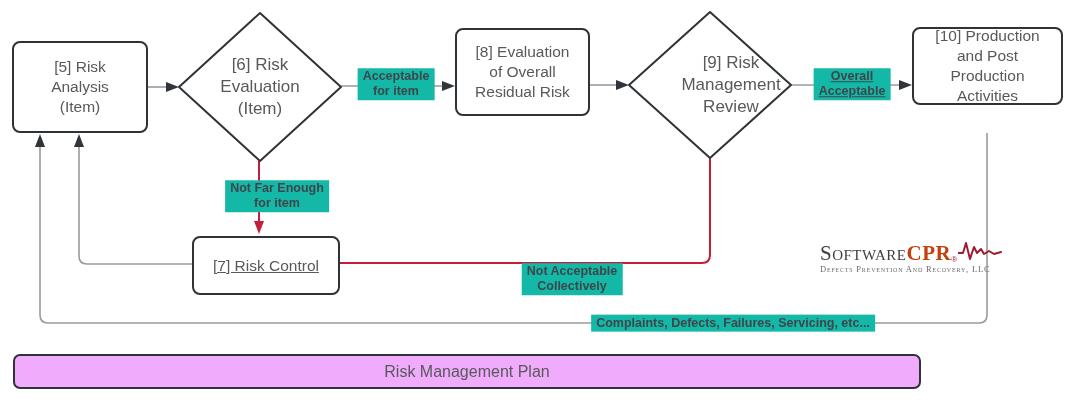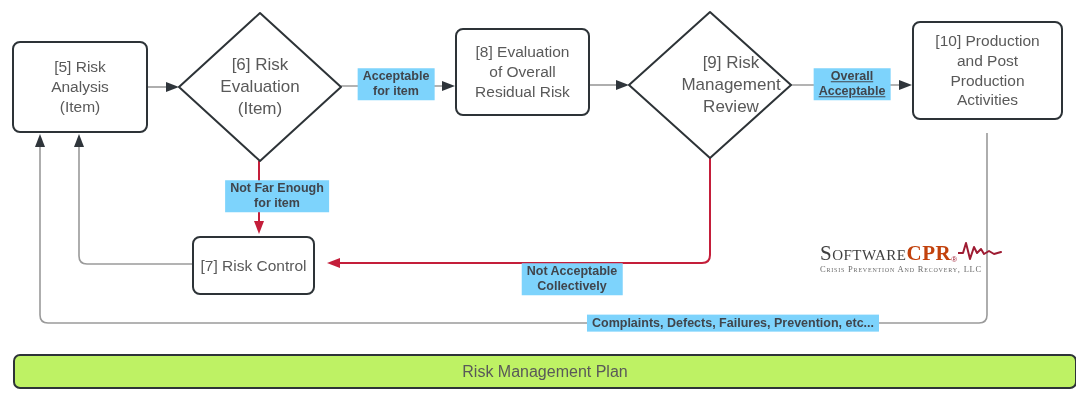--- a/index.html
+++ b/index.html
@@ -16,27 +16,27 @@
     color:#595959;font-size:15.5px;line-height:1.28;text-align:center;
     white-space:pre-line;z-index:2;
   }
   .diamond-text{
     position:absolute;transform:translate(-50%,-50%);
     color:#595959;font-size:17px;line-height:1.28;text-align:center;
     white-space:pre-line;z-index:2;
   }
   .edge-label{
     position:absolute;transform:translate(-50%,-50%);
-    background:#7dd3fc;padding:1px 5px;
+    background:#14b8a6;padding:1px 5px;
     color:#40454c;font-size:12.5px;font-weight:bold;line-height:1.18;
     text-align:center;white-space:pre-line;z-index:3;
   }
   #footer-bar{
-    position:absolute;left:13px;top:354px;width:1064px;height:35px;box-sizing:border-box;
-    background:#bef264;border:2px solid #2d3337;border-radius:7px;
+    position:absolute;left:13px;top:354px;width:908px;height:35px;box-sizing:border-box;
+    background:#f0abfc;border:2px solid #2d3337;border-radius:7px;
     display:flex;align-items:center;justify-content:center;
     color:#595959;font-size:16px;z-index:2;
   }
   #logo{position:absolute;left:820px;top:237px;z-index:2;line-height:1;}
   #logo .row{display:flex;align-items:flex-end;}
   #logo .sw{
     font-family:"Liberation Serif", serif;font-variant:small-caps;
     color:#3f3f3f;font-size:21px;letter-spacing:.5px;
   }
   #logo .cpr{
@@ -92,26 +92,26 @@
   </svg>
 
   <div class="node" style="left:12px;top:41px;width:136px;height:92px;">[5] Risk
 Analysis
 (Item)</div>
 
   <div class="node" style="left:455px;top:28px;width:135px;height:88px;">[8] Evaluation
 of Overall
 Residual Risk</div>
 
-  <div class="node" style="left:912px;top:21px;width:151px;height:99px;">[10] Production
+  <div class="node" style="left:912px;top:27px;width:151px;height:78px;">[10] Production
 and Post
 Production
 Activities</div>
 
-  <div class="node" style="left:192px;top:236px;width:123px;height:59px;">[7] Risk Control</div>
+  <div class="node" style="left:192px;top:236px;width:148px;height:59px;text-decoration:underline;">[7] Risk Control</div>
 
   <div class="diamond-text" style="left:260px;top:87px;">[6] Risk
 Evaluation
 (Item)</div>
 
   <div class="diamond-text" style="left:710px;top:85px;margin-left:21px;">[9] Risk
 Management
 Review</div>
 
   <div class="edge-label" style="left:396px;top:84px;">Acceptable
@@ -119,31 +119,31 @@
 
   <div class="edge-label" style="left:852px;top:84px;text-decoration:underline;">Overall
 Acceptable</div>
 
   <div class="edge-label" style="left:277px;top:196px;">Not Far Enough
 for item</div>
 
   <div class="edge-label" style="left:572px;top:279px;">Not Acceptable
 Collectively</div>
 
-  <div class="edge-label" style="left:733px;top:323px;white-space:nowrap;">Complaints, Defects, Failures, Prevention, etc...</div>
+  <div class="edge-label" style="left:733px;top:323px;white-space:nowrap;">Complaints, Defects, Failures, Servicing, etc...</div>
 
   <div id="logo">
     <div class="row">
       <span class="sw">Software</span>
         <span class="cpr">CPR</span>
         <span class="reg">®</span>
       <svg class="beat" width="44" height="24" viewBox="0 0 44 24">
         <polyline points="0,13 5,13 8,3 12,19 16,7 19,13 23,9 26,14 31,11 36,14 43,12" fill="none" stroke="#9e1b32" stroke-width="2" stroke-linejoin="round" stroke-linecap="round"></polyline>
       </svg>
     </div>
-    <div class="sub">Crisis Prevention And Recovery, LLC</div>
+    <div class="sub">Defects Prevention And Recovery, LLC</div>
   </div>
 
   <div id="footer-bar">
     <span>Risk Management Plan</span>
   </div>
 
 </div>
 
 </body></html>

